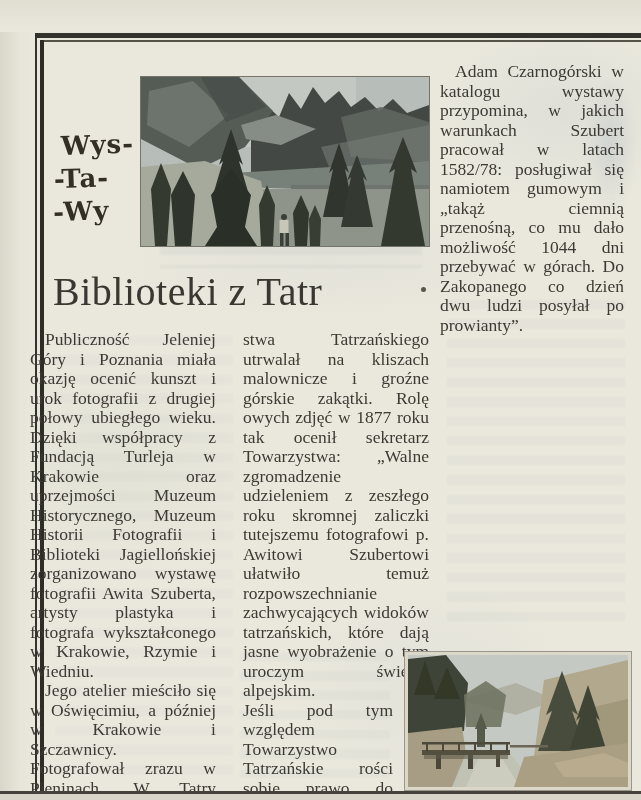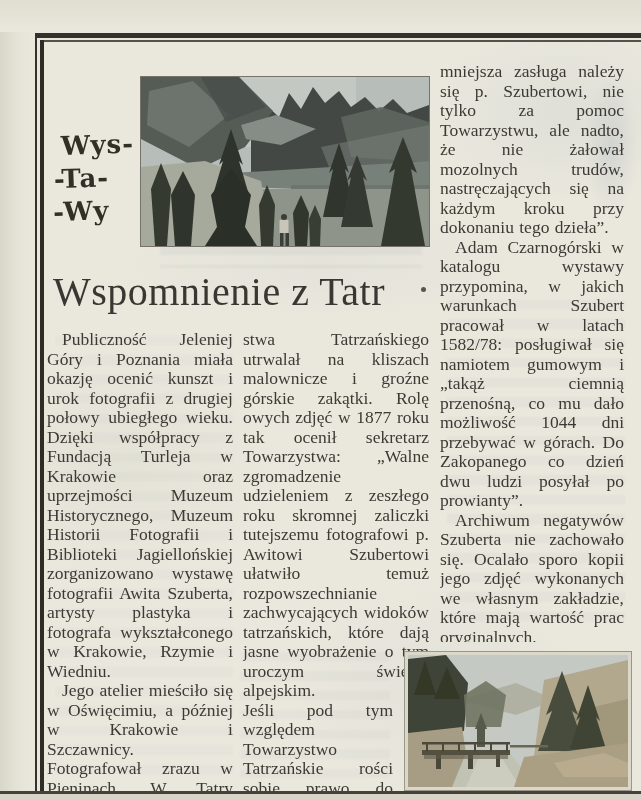--- a/index.html
+++ b/index.html
@@ -36,21 +36,21 @@
 
   
   .headline{position:absolute;left:53px;top:268px;width:386px;margin:0;
     font-size:40px;font-weight:400;line-height:48px;color:#3a3732;
     letter-spacing:0.5px;white-space:nowrap;}
 
   
   .col{position:absolute;font-size:17.5px;line-height:19.5px;text-align:justify;}
   .col p{margin:0;word-spacing:1px;}
   .col p.indent{text-indent:15px;}
-  .col1{left:47px;top:330px;width:186px;height:466px;overflow:hidden;}
+  .col1{left:30px;top:330px;width:186px;height:466px;overflow:hidden;}
   .col2{left:243px;top:330px;width:186px;height:466px;overflow:hidden;}
   .col3{left:440px;top:62px;width:184px;height:580px;overflow:hidden;}
   .col2 p.narrow{width:150px;}
 
   
   .photo{position:absolute;margin:0;padding:0;line-height:0;}
   .photo svg{display:block;}
   .photo-top{left:140px;top:76px;width:288px;height:169px;border:1px solid #75736a;}
   .photo-bottom{left:404px;top:651px;width:220px;height:132px;background:#dbd8c9;
     padding:3px;border:1px solid #9a968a;}
@@ -129,36 +129,34 @@
       <polygon points="206,104 216,78 226,104 222,100 232,150 200,150 210,100" fill="#343931"></polygon>
       <polygon points="248,96 262,60 276,96 270,92 284,169 240,169 254,92" fill="#343930"></polygon>
 
       <circle cx="143" cy="140" r="3" fill="#3a3e38"></circle>
       <rect x="138.5" y="143" width="9" height="13" fill="#c8c6b8"></rect>
       <rect x="139" y="156" width="3.5" height="13" fill="#3a3e38"></rect>
       <rect x="144.5" y="156" width="3.5" height="13" fill="#3a3e38"></rect>
     </svg>
   </figure>
 
-  <h1 class="headline">Wspomnienie z Tatr</h1>
+  <h1 class="headline">Biblioteki z Tatr</h1>
 
   <div class="col col1">
     <p class="indent">Publiczność Jeleniej Góry i Poznania miała okazję ocenić kunszt i urok fotografii z drugiej połowy ubiegłego wieku. Dzięki współpracy z Fundacją Turleja w Krakowie oraz uprzejmości Muzeum Historycznego, Muzeum Historii Fotografii i Biblioteki Jagiellońskiej zorganizowano wystawę fotografii Awita Szuberta, artysty plastyka i fotografa wykształconego w Krakowie, Rzymie i Wiedniu.</p>
     <p class="indent">Jego atelier mieściło się w Oświęcimiu, a później w Krakowie i Szczawnicy. Fotografował zrazu w Pieninach. W Tatry pojechał po roku 1870, gdy miał 33 lata. Na zlecenie Towarzy-</p>
   </div>
 
   <div class="col col2">
     <p>stwa Tatrzańskiego utrwalał na kliszach malownicze i groźne górskie zakątki. Rolę owych zdjęć w 1877 roku tak ocenił sekretarz Towarzystwa: „Walne zgromadzenie udzieleniem z zeszłego roku skromnej zaliczki tutejszemu fotografowi p. Awitowi Szubertowi ułatwiło temuż rozpowszechnianie zachwycających widoków tatrzańskich, które dają jasne wyobrażenie o tym uroczym świecie alpejskim.</p>
     <p class="narrow">Jeśli pod tym względem Towarzystwo Tatrzańskie rości sobie prawo do uznania ze strony miłośników przyrody górskiej, to nie</p>
   </div>
 
   <div class="col col3">
-    <p>mniejsza zasługa należy się p. Szubertowi, nie tylko za pomoc Towarzystwu, ale nadto, że nie żałował mozolnych trudów, nastręczających się na każdym kroku przy dokonaniu tego dzieła”.</p>
     <p class="indent">Adam Czarnogórski w katalogu wystawy przypomina, w jakich warunkach Szubert pracował w latach 1582/78: posługiwał się namiotem gumowym i „takąż ciemnią przenośną, co mu dało możliwość 1044 dni przebywać w górach. Do Zakopanego co dzień dwu ludzi posyłał po prowianty”.</p>
-    <p class="indent">Archiwum negatywów Szuberta nie zachowało się. Ocalało sporo kopii jego zdjęć wykonanych we własnym zakładzie, które mają wartość prac oryginalnych.</p>
 
   </div>
 
   <figure class="photo photo-bottom">
     <svg width="220" height="132" viewBox="0 0 220 132">
       <rect width="220" height="132" fill="#c5c9c3"></rect>
       <polygon points="52,45 108,28 148,45 108,60" fill="#a8a796" opacity="0.7"></polygon>
 
       <polygon points="136,25 220,5 220,132 122,132" fill="#b2a88e"></polygon>
       <polygon points="160,58 220,44 220,132 146,132" fill="#9e9478" opacity="0.85"></polygon>

